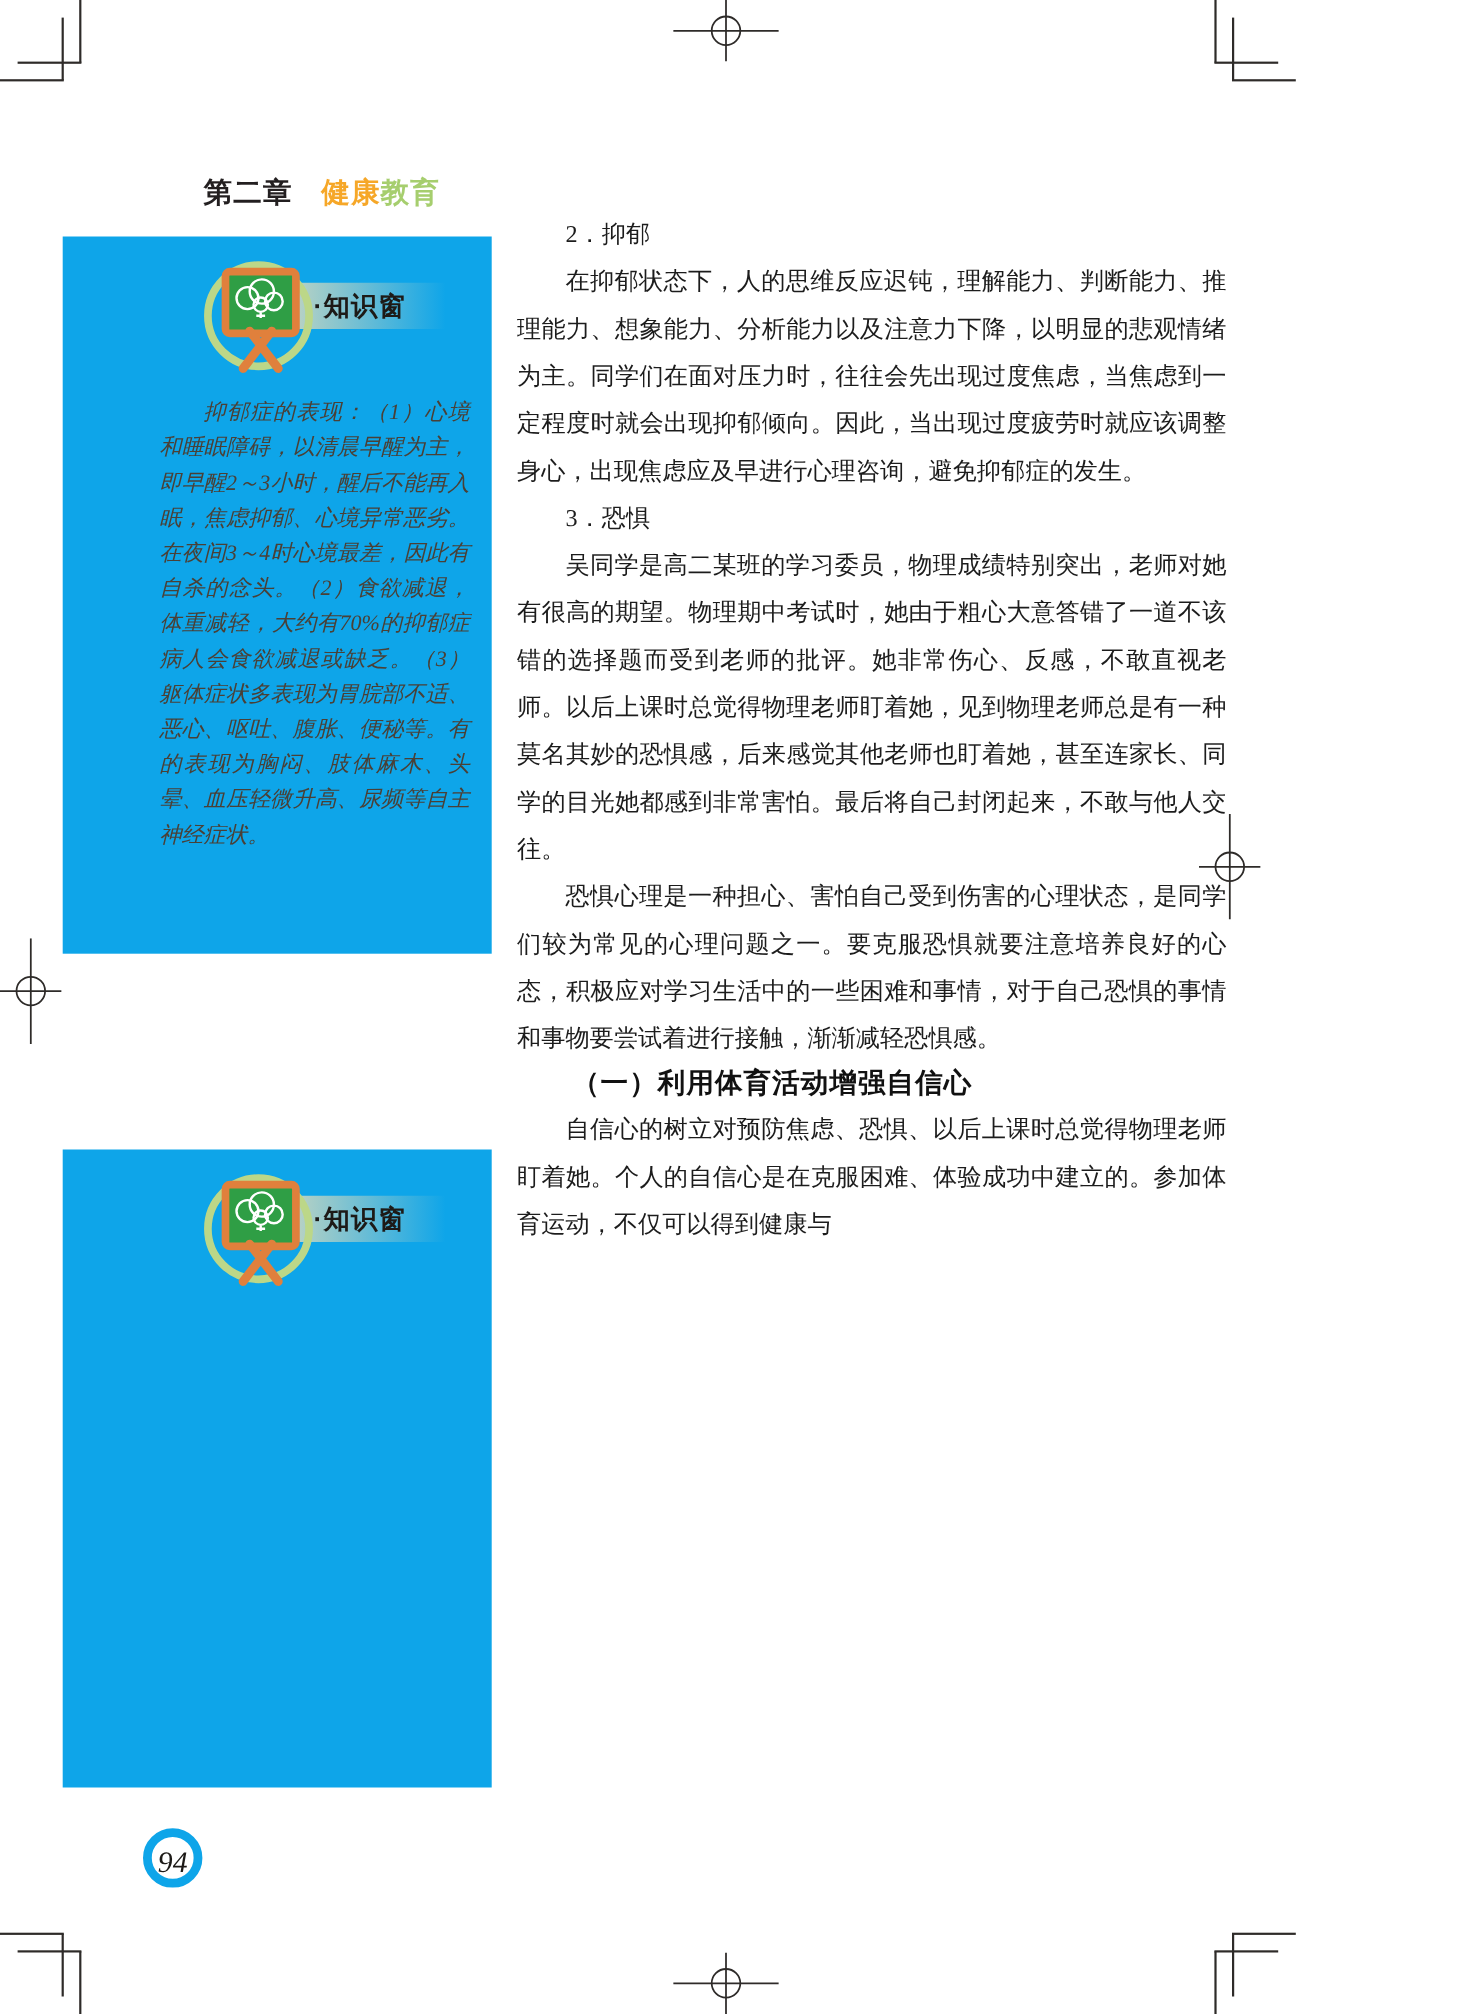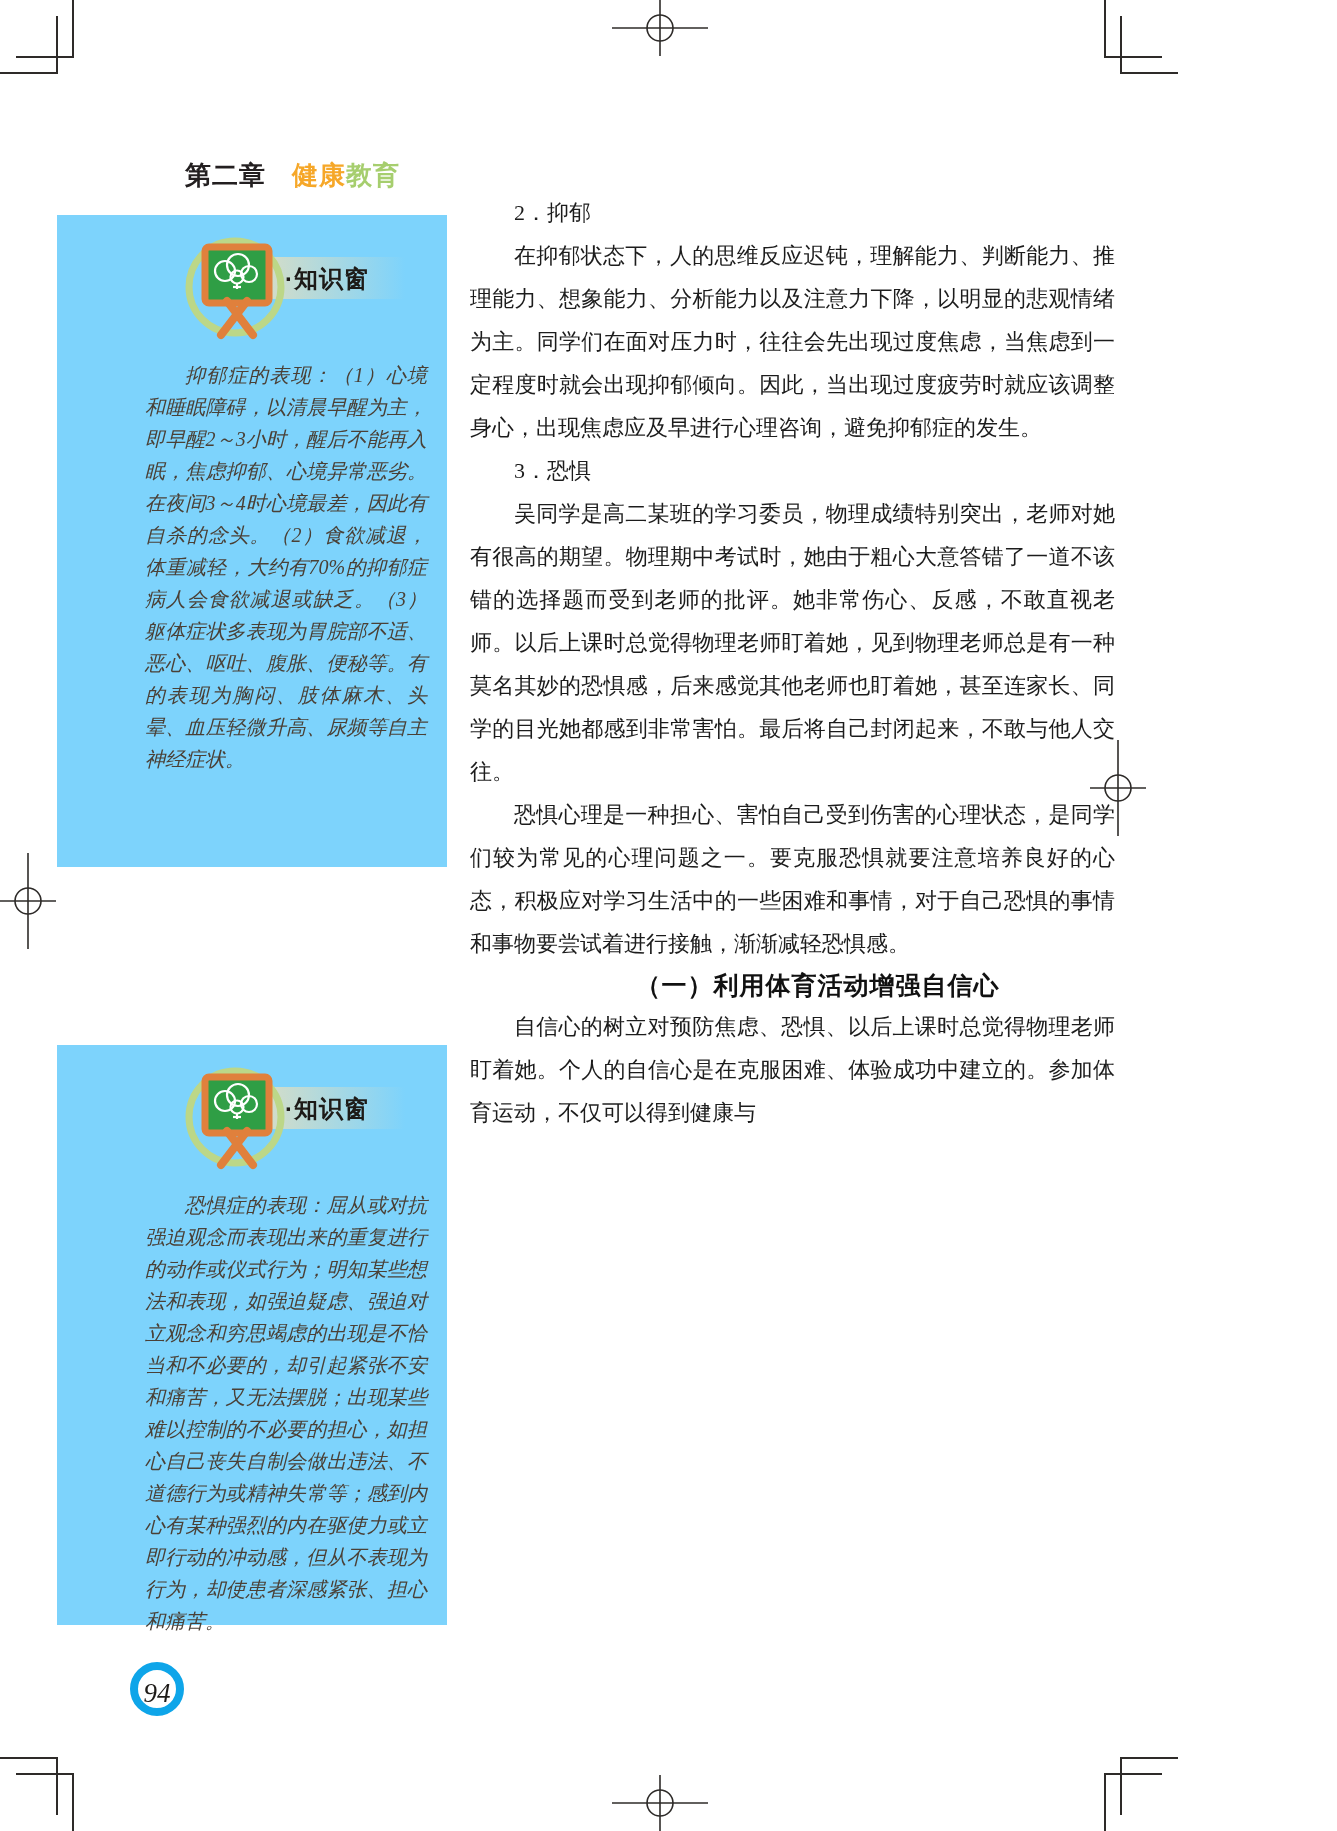--- a/index.html
+++ b/index.html
@@ -18,21 +18,21 @@
   .chapter{
     position:absolute;left:185px;top:158px;
     font-family:"Liberation Sans","DejaVu Sans",sans-serif;
     font-weight:bold;font-size:26px;color:#231f20;letter-spacing:1px;
   }
   .chapter .t-orange{color:#F6A728;margin-left:26px;}
   .chapter .t-green{color:#A6CE6E;}
   
   .kbox{
     position:absolute;left:57px;width:390px;
-    background:#7dd3fc;
+    background:#0ea5e9;
   }
   .kbox-head{position:relative;height:138px;}
   .kbox-banner{
     position:absolute;left:168px;right:10px;top:42px;height:42px;
     background:linear-gradient(to right,#EFE0B8 0%,rgba(252,243,223,0) 85%);
     border-radius:3px;
   }
   .kbox-icon{position:absolute;left:126px;top:12px;}
   .kbox-label{
     position:absolute;left:228px;top:46px;height:36px;line-height:36px;
@@ -58,21 +58,21 @@
   .sec-head{
     margin:30px 0 0 0;
     font-family:"Liberation Sans","DejaVu Sans",sans-serif;
     font-weight:bold;font-size:28px;line-height:46px;
     color:#9E6FB4;letter-spacing:3px;text-indent:0;text-align:left;
   }
   .sub-head{
     margin:24px 0 8px 0;
     font-family:"Liberation Sans","DejaVu Sans",sans-serif;
     font-weight:bold;font-size:25px;line-height:40px;color:#111;
-    text-align:center;text-indent:0;letter-spacing:1px;
+    text-align:left;text-indent:0;letter-spacing:1px;
   }
   
   .page-badge{
     position:absolute;left:130px;top:1662px;
     width:54px;height:54px;box-sizing:border-box;
     border:8px solid #0ea5e9;border-radius:50%;
     background:#fff;
     font-family:"Liberation Serif","DejaVu Serif",serif;
     font-style:italic;font-size:27px;font-weight:500;color:#1d1a17;
     text-align:center;line-height:46px;
@@ -169,23 +169,20 @@
           <circle cx="42" cy="44" r="10"></circle>
           <circle cx="55" cy="38" r="11"></circle>
           <circle cx="66" cy="47" r="8"></circle>
           <circle cx="54" cy="50" r="6.5"></circle>
           <line x1="54" y1="57" x2="54" y2="62"></line>
           <line x1="50" y1="60" x2="58" y2="60"></line>
         </g>
       </svg>
       <div class="kbox-label">·知识窗</div>
     </div>
-    <div class="kbox-body">
-      <p>恐惧症的表现：屈从或对抗强迫观念而表现出来的重复进行的动作或仪式行为；明知某些想法和表现，如强迫疑虑、强迫对立观念和穷思竭虑的出现是不恰当和不必要的，却引起紧张不安和痛苦，又无法摆脱；出现某些难以控制的不必要的担心，如担心自己丧失自制会做出违法、不道德行为或精神失常等；感到内心有某种强烈的内在驱使力或立即行动的冲动感，但从不表现为行为，却使患者深感紧张、担心和痛苦。</p>
-    </div>
   </div>
 
   <div class="main-col">
     <p class="num-head">2．抑郁</p>
     <p>在抑郁状态下，人的思维反应迟钝，理解能力、判断能力、推理能力、想象能力、分析能力以及注意力下降，以明显的悲观情绪为主。同学们在面对压力时，往往会先出现过度焦虑，当焦虑到一定程度时就会出现抑郁倾向。因此，当出现过度疲劳时就应该调整身心，出现焦虑应及早进行心理咨询，避免抑郁症的发生。</p>
     <p class="num-head">3．恐惧</p>
     <p>吴同学是高二某班的学习委员，物理成绩特别突出，老师对她有很高的期望。物理期中考试时，她由于粗心大意答错了一道不该错的选择题而受到老师的批评。她非常伤心、反感，不敢直视老师。以后上课时总觉得物理老师盯着她，见到物理老师总是有一种莫名其妙的恐惧感，后来感觉其他老师也盯着她，甚至连家长、同学的目光她都感到非常害怕。最后将自己封闭起来，不敢与他人交往。</p>
     <p>恐惧心理是一种担心、害怕自己受到伤害的心理状态，是同学们较为常见的心理问题之一。要克服恐惧就要注意培养良好的心态，积极应对学习生活中的一些困难和事情，对于自己恐惧的事情和事物要尝试着进行接触，渐渐减轻恐惧感。</p>
     <p class="sub-head">（一）利用体育活动增强自信心</p>
     <p>自信心的树立对预防焦虑、恐惧、以后上课时总觉得物理老师盯着她。个人的自信心是在克服困难、体验成功中建立的。参加体育运动，不仅可以得到健康与</p>

